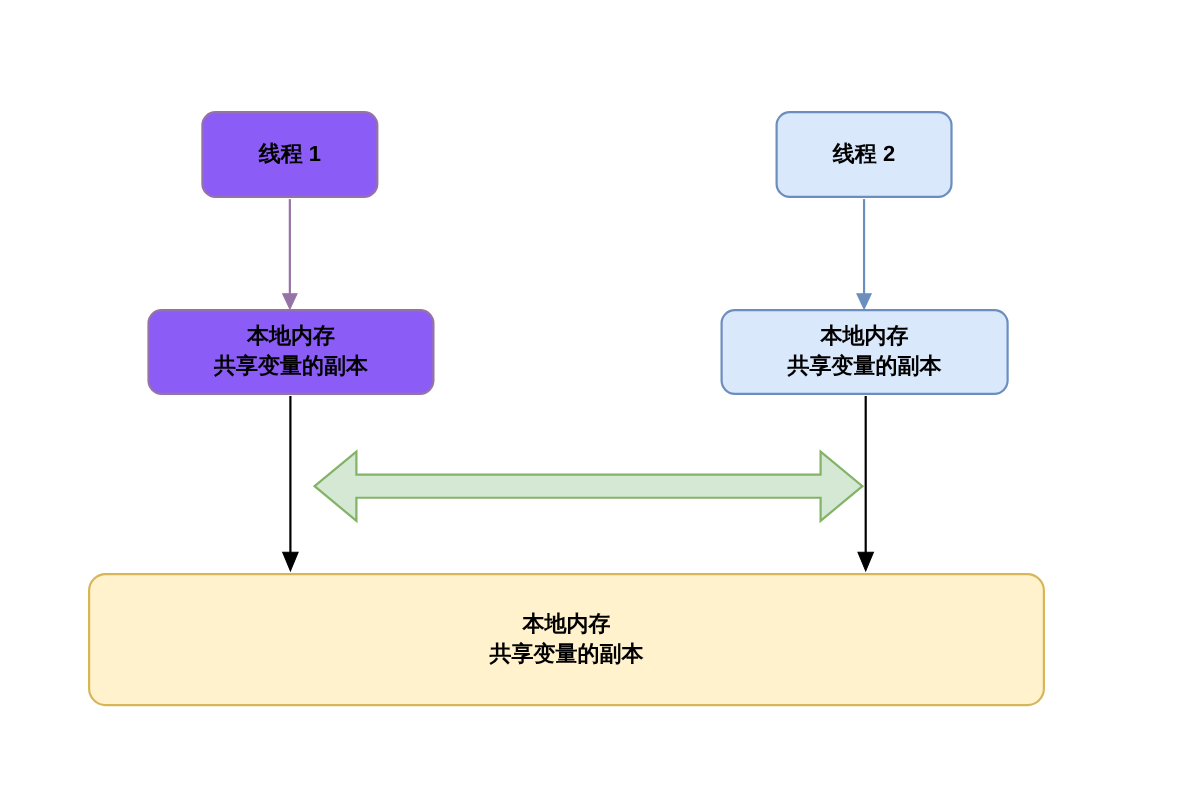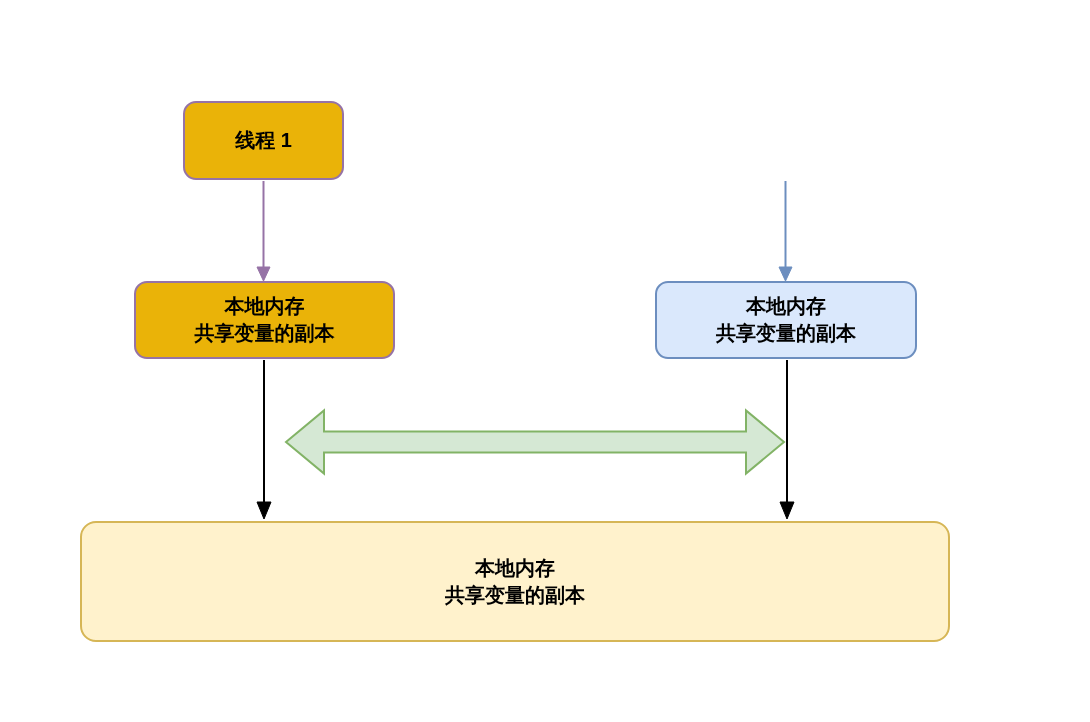--- a/index.html
+++ b/index.html
@@ -29,21 +29,21 @@
     flex-direction: column;
     align-items: center;
     justify-content: center;
     text-align: center;
     font-weight: bold;
     font-size: 20px;
     line-height: 27px;
     color: #000000;
   }
   .node-purple {
-    background: #eab308;
+    background: #8b5cf6;
     border: 2px solid #9673a6;
   }
   .node-blue {
     background: #dae8fc;
     border: 2px solid #6c8ebf;
   }
   .node-yellow {
     background: #fff2cc;
     border: 2px solid #d6b656;
   }
@@ -88,20 +88,23 @@
     <line x1="787" y1="360" x2="787" y2="503" stroke-width="2" stroke="#000000"></line>
     <polygon points="787,519 780,502 794,502" fill="#000000" stroke="#000000"></polygon>
 
     <path stroke-width="2" d="M 286 442 L 324 410.5 L 324 431.5 L 746 431.5 L 746 410.5 L 784 442 L 746 473.5 L 746 452.5 L 324 452.5 L 324 473.5 Z" fill="#d5e8d4" stroke="#82b366"></path>
   </svg>
 
   <div class="node node-purple node-thread-1">
     <span>线程 1</span>
   </div>
 
+  <div class="node node-blue node-thread-2">
+    <span>线程 2</span>
+  </div>
 
   <div class="node node-purple node-local-1">
     <span>本地内存</span>
     <span>共享变量的副本</span>
   </div>
 
   <div class="node node-blue node-local-2">
     <span>本地内存</span>
     <span>共享变量的副本</span>
   </div>

